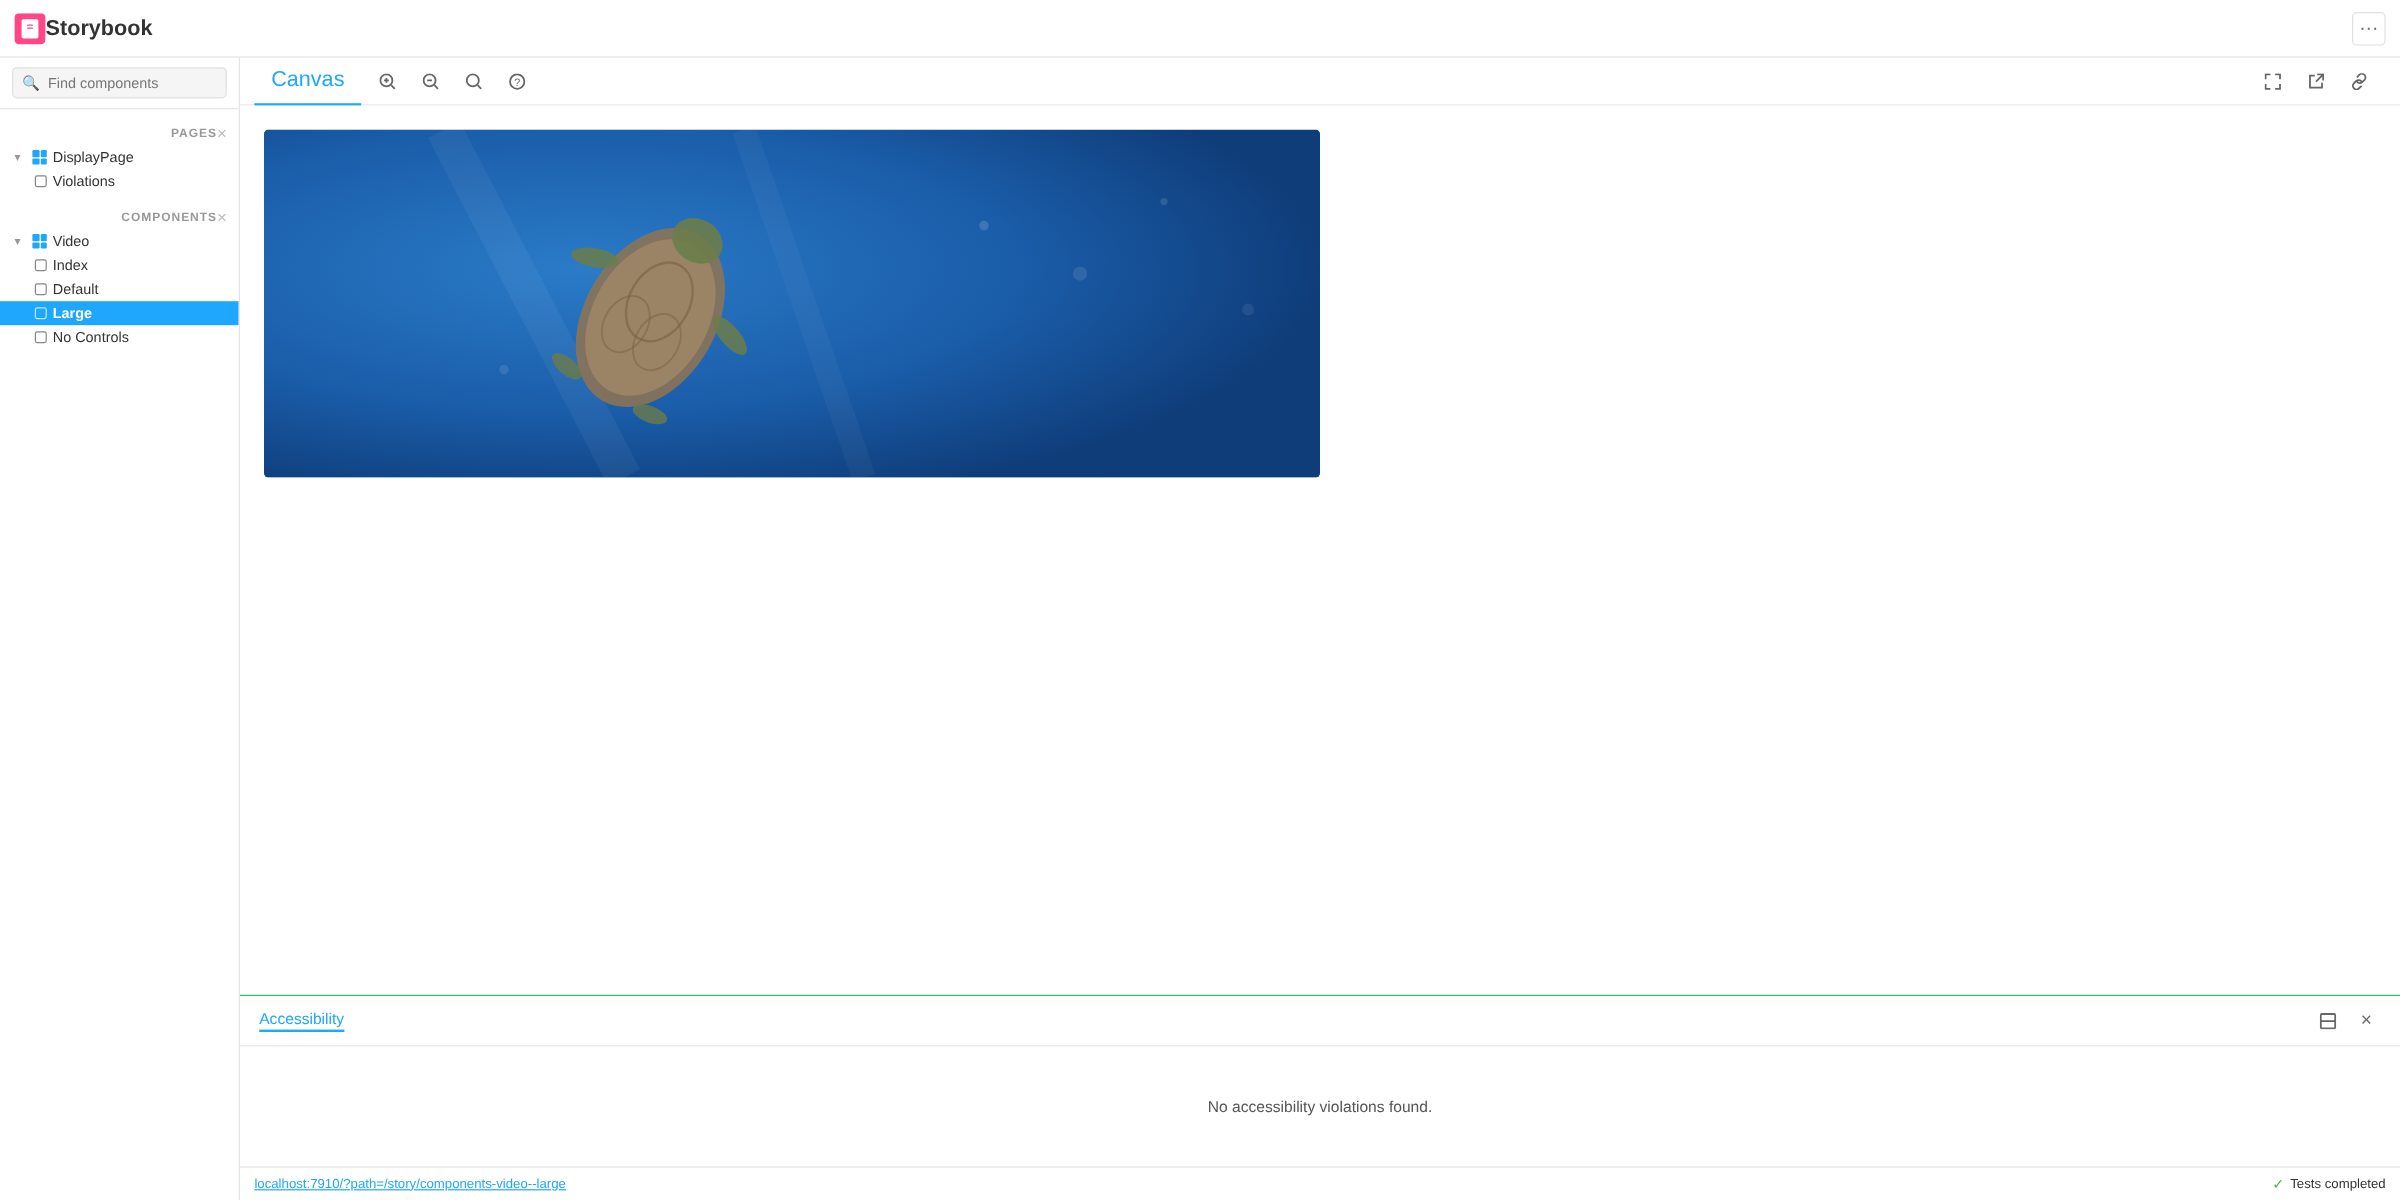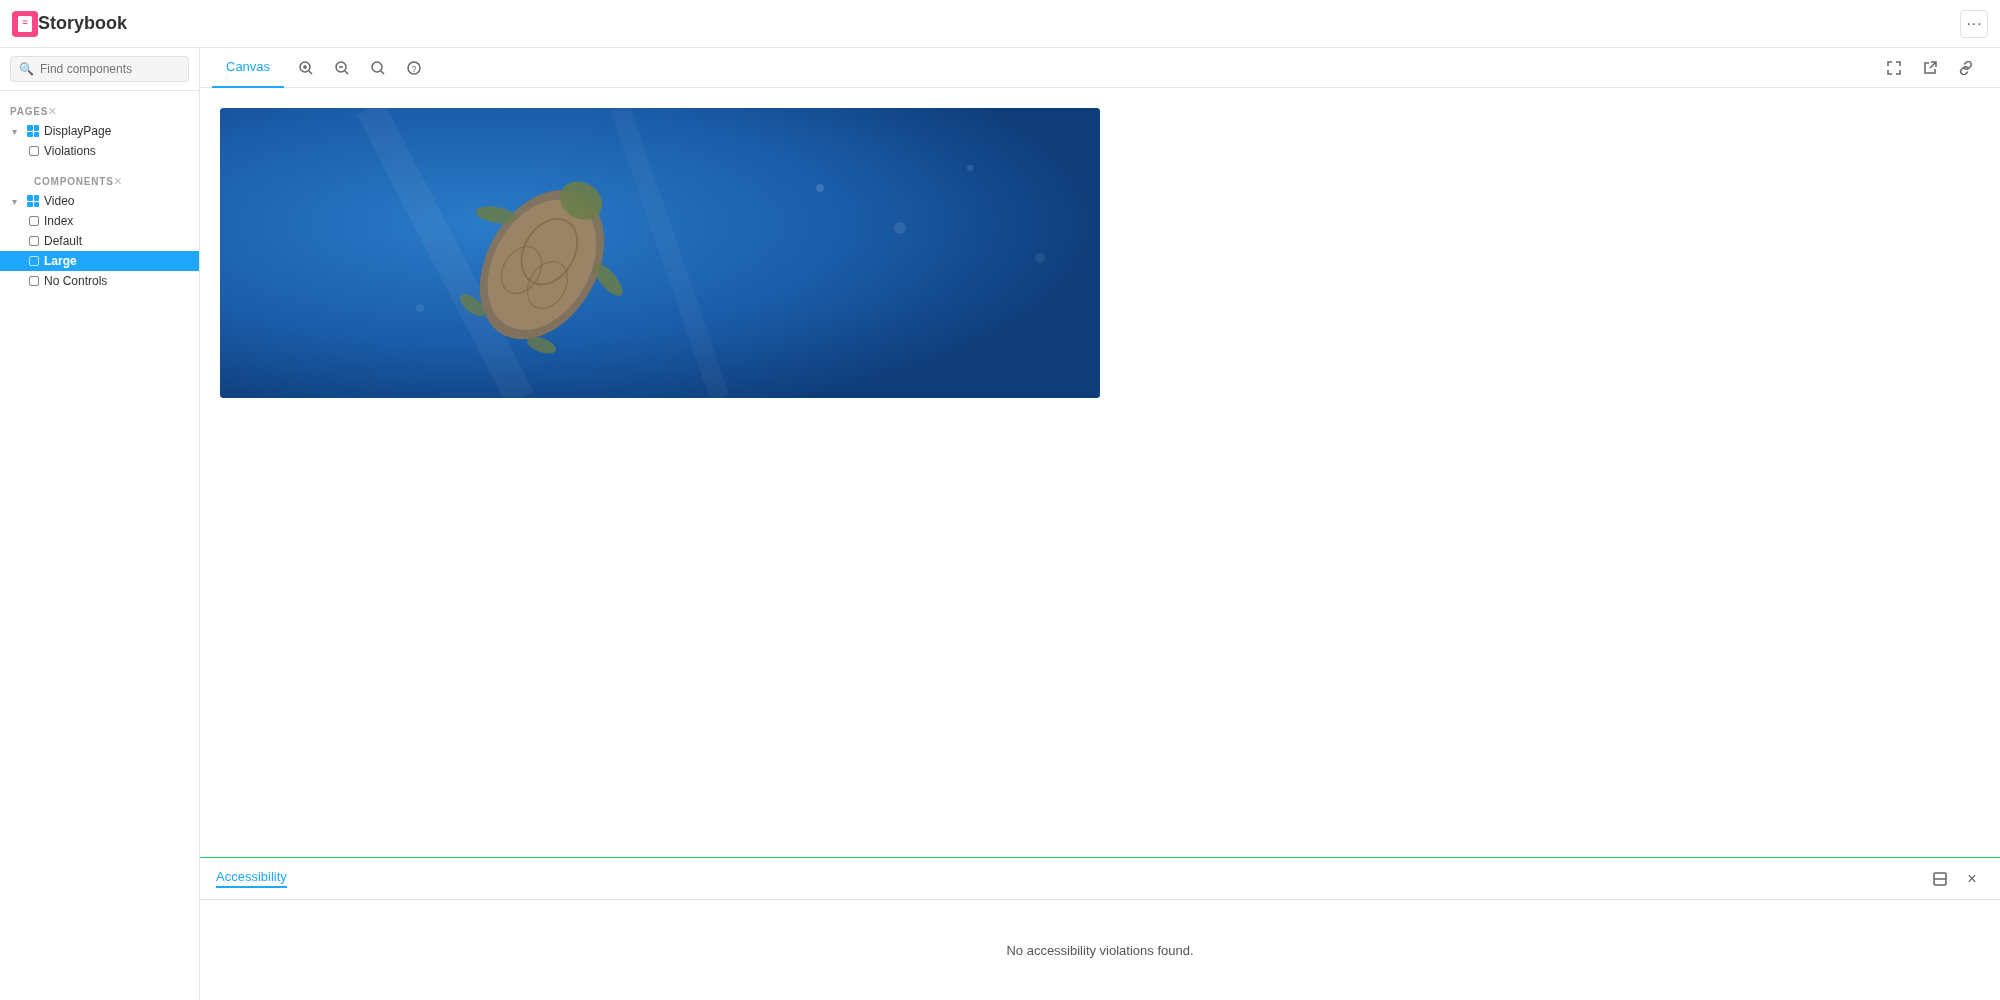--- a/index.html
+++ b/index.html
@@ -15,40 +15,40 @@
     
     .main-layout { display: flex; flex: 1; overflow: hidden; }
 
     
     .sidebar { width: 200px; flex-shrink: 0; border-right: 1px solid #e5e5e5; display: flex; flex-direction: column; overflow: hidden; }
     .search-bar { padding: 8px 10px; border-bottom: 1px solid #e5e5e5; }
     .search-input-wrap { display: flex; align-items: center; gap: 6px; background: #f5f5f5; border-radius: 4px; padding: 5px 8px; border: 1px solid #e0e0e0; }
     .search-input { background: transparent; border: none; outline: none; font-size: 12px; color: #555; flex: 1; }
 
     .sidebar-content { flex: 1; overflow-y: auto; padding: 8px 0; }
-    .section-header { display: flex; align-items: center; justify-content: flex-start; padding: 4px 10px 2px 10px; }
+    .section-header { display: flex; align-items: center; justify-content: flex-end; padding: 4px 10px 2px 10px; }
     .section-label { font-size: 10px; font-weight: 700; color: #999; letter-spacing: 0.08em; text-transform: uppercase; }
     .section-close { color: #bbb; cursor: pointer; font-size: 14px; }
 
     .tree-item { display: flex; align-items: center; gap: 5px; padding: 3px 10px 3px 12px; cursor: pointer; color: #333; font-size: 12px; }
     .tree-item.selected { background: #1ea7fd; color: #fff; font-weight: bold; }
     .tree-item .caret { width: 10px; color: #999; font-size: 10px; }
     .tree-item .icon-sq { width: 10px; height: 10px; border: 1.5px solid currentColor; border-radius: 2px; flex-shrink: 0; opacity: 0.6; }
     .tree-item.selected .icon-sq { opacity: 0.9; border-color: rgba(255,255,255,0.8); }
     .tree-item .indent1 { width: 12px; flex-shrink: 0; }
     .group-icons { display: flex; align-items: center; gap: 2px; }
     .grid-icon { display: grid; grid-template-columns: 1fr 1fr; gap: 1px; width: 12px; height: 12px; }
     .grid-icon span { background: #1ea7fd; border-radius: 1px; }
 
     
     .content-area { flex: 1; display: flex; flex-direction: column; overflow: hidden; }
 
     
     .canvas-toolbar { display: flex; align-items: center; border-bottom: 1px solid #e5e5e5; height: 40px; padding: 0 12px; gap: 0; flex-shrink: 0; }
-    .tab-item { padding: 0 14px; height: 40px; display: flex; align-items: center; font-size: 13px; cursor: pointer; color: #666; border-bottom: 2px solid transparent; }
+    .tab-item { padding: 0 14px; height: 40px; display: flex; align-items: center; font-size: 18px; cursor: pointer; color: #666; border-bottom: 2px solid transparent; }
     .tab-item.active { color: #1ea7fd; border-bottom-color: #1ea7fd; font-weight: 500; }
     .toolbar-icons { display: flex; align-items: center; gap: 8px; margin-left: 8px; }
     .toolbar-icon-btn { width: 28px; height: 28px; border: none; background: transparent; cursor: pointer; display: flex; align-items: center; justify-content: center; color: #666; font-size: 14px; border-radius: 4px; }
     .spacer { flex: 1; }
     .top-right-icons { display: flex; align-items: center; gap: 8px; margin-right: 8px; }
 
     
     .preview-area { flex: 1; background: #fff; overflow: hidden; display: flex; align-items: flex-start; justify-content: flex-start; padding: 20px; }
     .preview-image { width: 880px; height: 290px; border-radius: 4px; overflow: hidden; flex-shrink: 0; }
     .turtle-img { width: 100%; height: 100%; background: linear-gradient(160deg, #1a5ca8 0%, #2a7bc8 30%, #1e6bb5 50%, #174f92 70%, #1a5ca8 100%); position: relative; }
@@ -282,15 +282,22 @@
           </button>
         </div>
       </div>
 
 
       <div class="violations-content">
         <span class="no-violations-text">No accessibility violations found.</span>
       </div>
     </div>
 
+    <div class="status-bar">
+      <span class="status-url">localhost:7910/?path=/story/components-video--large</span>
+      <div class="status-right">
+        <span class="check-icon">✓</span>
+        <span>Tests completed</span>
+      </div>
+    </div>
 
   </div>
 </div>
 
 </body></html>

